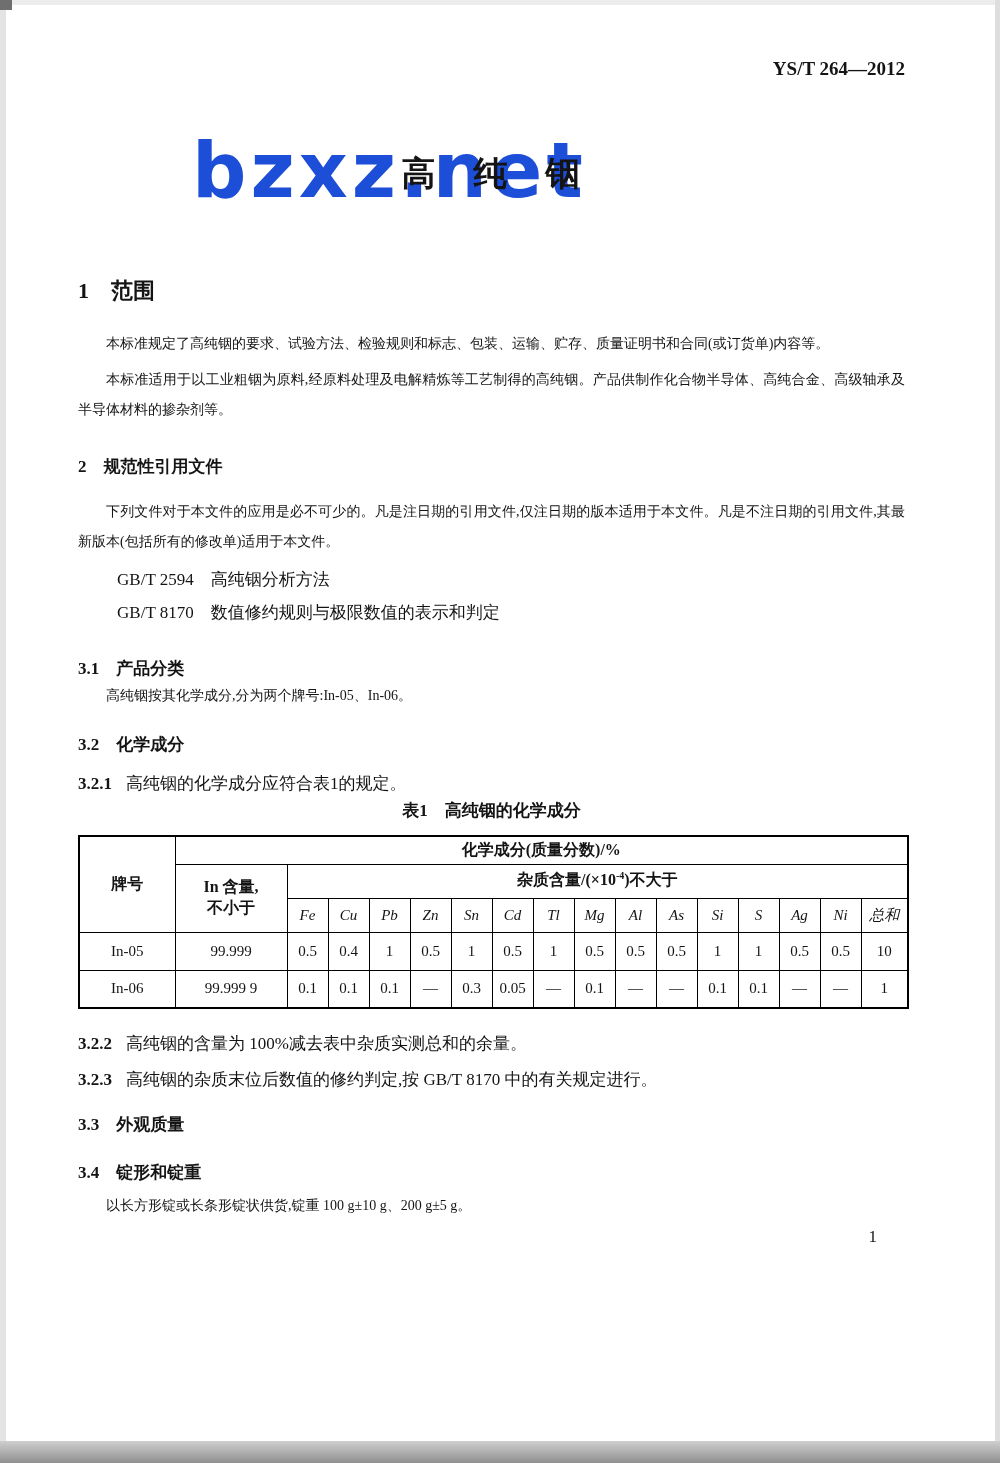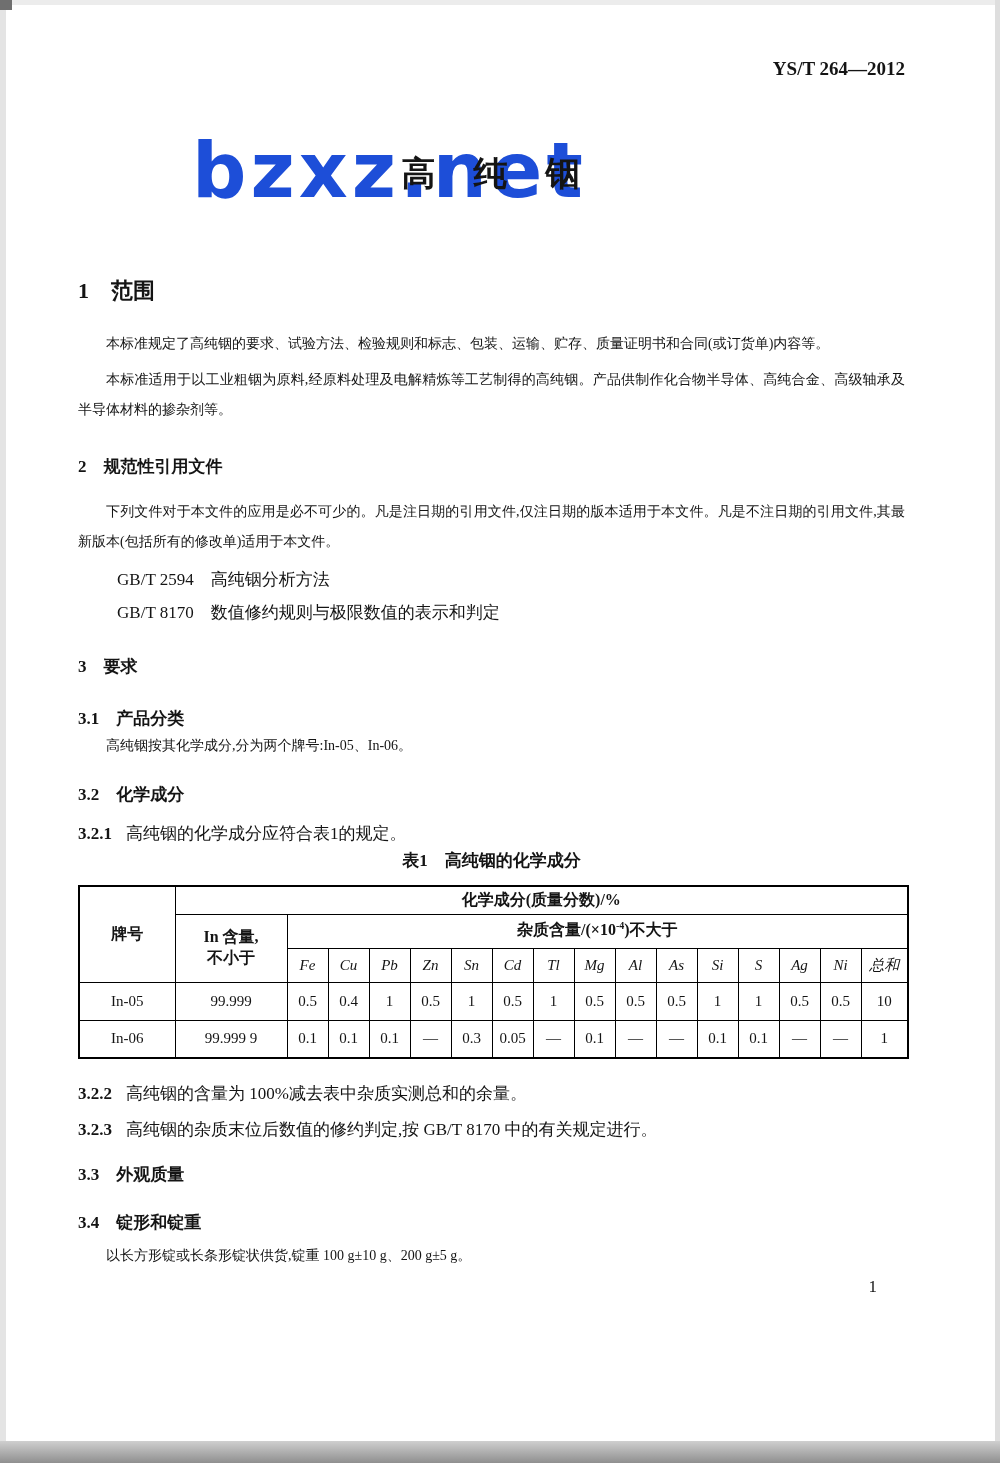--- a/index.html
+++ b/index.html
@@ -124,21 +124,20 @@
 
     <div class="h-sec">1　范围</div>
     <p class="para m-p1">本标准规定了高纯铟的要求、试验方法、检验规则和标志、包装、运输、贮存、质量证明书和合同(或订货单)内容等。</p>
     <p class="para m-p2">本标准适用于以工业粗铟为原料,经原料处理及电解精炼等工艺制得的高纯铟。产品供制作化合物半导体、高纯合金、高级轴承及半导体材料的掺杂剂等。</p>
 
     <div class="h-sec2">2　规范性引用文件</div>
     <p class="para m-s2p">下列文件对于本文件的应用是必不可少的。凡是注日期的引用文件,仅注日期的版本适用于本文件。凡是不注日期的引用文件,其最新版本(包括所有的修改单)适用于本文件。</p>
     <div class="ref m-ref1">GB/T 2594　高纯铟分析方法</div>
     <div class="ref">GB/T 8170　数值修约规则与极限数值的表示和判定</div>
 
-    <div class="h-sec3">3　要求</div>
 
     <div class="h-sub m-s31">3.1　产品分类</div>
     <p class="para m-s31p">高纯铟按其化学成分,分为两个牌号:In-05、In-06。</p>
 
     <div class="h-sub m-s32">3.2　化学成分</div>
 
     <p class="clause m-s321"><span class="num">3.2.1</span><span>高纯铟的化学成分应符合表1的规定。</span></p>
 
     <div class="caption">表1　高纯铟的化学成分</div>
 

